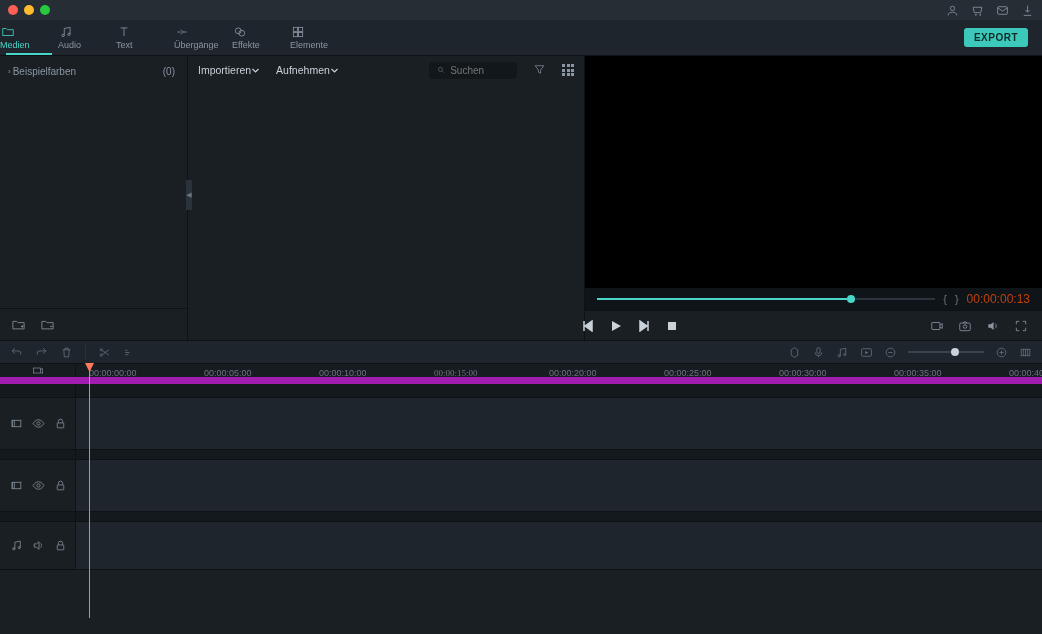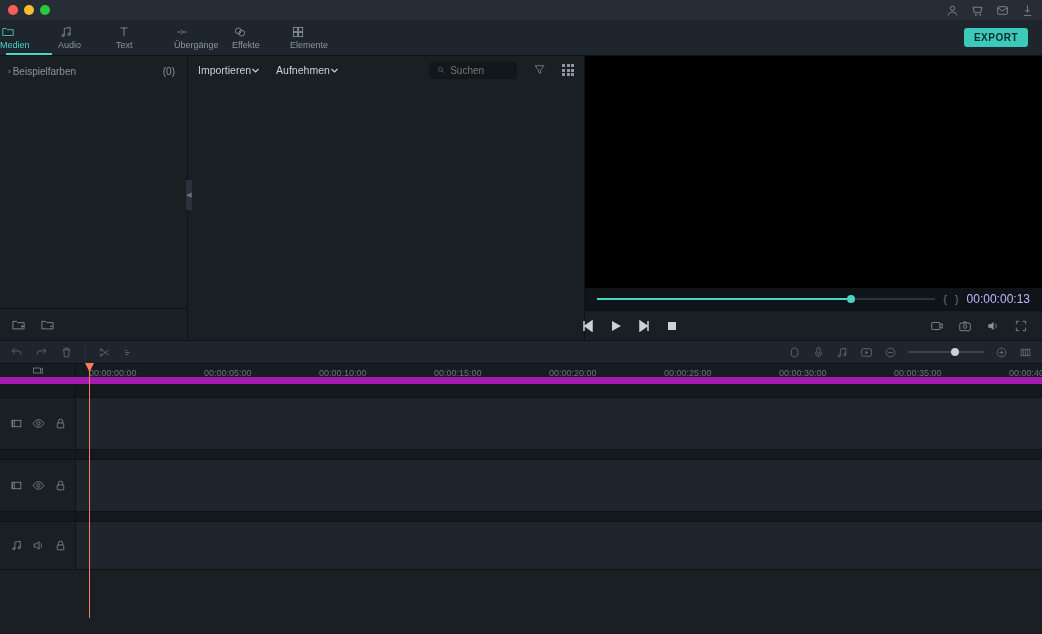--- a/index.html
+++ b/index.html
@@ -50,21 +50,21 @@
 .dash-folder svg { width:100%; height:100%; }
 .import-text { color:#49d5c7; font-size:10.5px; }
 
 .preview-col { width:457px; background:#000; display:flex; flex-direction:column; }
 .preview-video { flex:1; background:#000; }
 .preview-progress { height:22px; display:flex; align-items:center; padding:0 12px; gap:8px; background:#0f1418; }
 .prog-line { flex:1; height:2px; background:#2a3540; position:relative; }
 .prog-fill { position:absolute; left:0; top:0; bottom:0; width:74%; background:#49d5c7; }
 .prog-knob { position:absolute; left:74%; top:-3px; width:8px; height:8px; border-radius:50%; background:#49d5c7; }
 .brace { color:#6b7580; font-size:11px; }
-.timecode { color:#c4b5fd; font-size:12px; font-variant-numeric:tabular-nums; }
+.timecode { color:#c2410c; font-size:12px; font-variant-numeric:tabular-nums; }
 .preview-ctrl { height:30px; background:#1a1f24; display:flex; align-items:center; padding:0 14px; gap:16px; border-top:1px solid #0e1216; }
 .pc-left { display:flex; gap:16px; margin-left:auto; margin-right:auto; position:relative; left:-90px;}
 .pc-left svg { width:12px; height:12px; fill:#c9d1d9; }
 .pc-right { display:flex; gap:14px; margin-left:auto; }
 .pc-right svg { width:14px; height:14px; fill:none; stroke:#8a96a3; stroke-width:1.4; }
 
 .tl-toolbar { height:24px; background:#1e252c; border-top:1px solid #0e1216; border-bottom:1px solid #0e1216; display:flex; align-items:center; padding:0 10px; gap:12px; }
 .tl-toolbar svg { width:13px; height:13px; fill:none; stroke:#6b7580; stroke-width:1.4; }
 .tl-toolbar .sep { width:1px; height:14px; background:#2a323b; }
 .tl-right { margin-left:auto; display:flex; align-items:center; gap:11px; }
@@ -339,21 +339,21 @@
       <svg viewBox="0 0 24 24">
           <rect x="3" y="6" width="14" height="10"></rect>
           <path d="M17 9l4-2v10l-4-2"></path>
         </svg>
     </div>
     <div class="ruler-body" id="ruler-body">
       <div class="playhead"></div>
     <span style="left: 13px;">00:00:00:00</span>
         <span style="left: 128px;">00:00:05:00</span>
         <span style="left: 243px;">00:00:10:00</span>
-        <span style="left: 358px;">00:00:15:00</span>
+        <span style="left: 358px; font-family: Liberation Serif, serif;">00:00:15:00</span>
         <span style="left: 473px;">00:00:20:00</span>
         <span style="left: 588px;">00:00:25:00</span>
         <span style="left: 703px;">00:00:30:00</span>
         <span style="left: 818px;">00:00:35:00</span>
         <span style="left: 933px;">00:00:40:00</span>
       </div>
   </div>
 
   <div class="track empty">
       <div class="track-head"></div>

